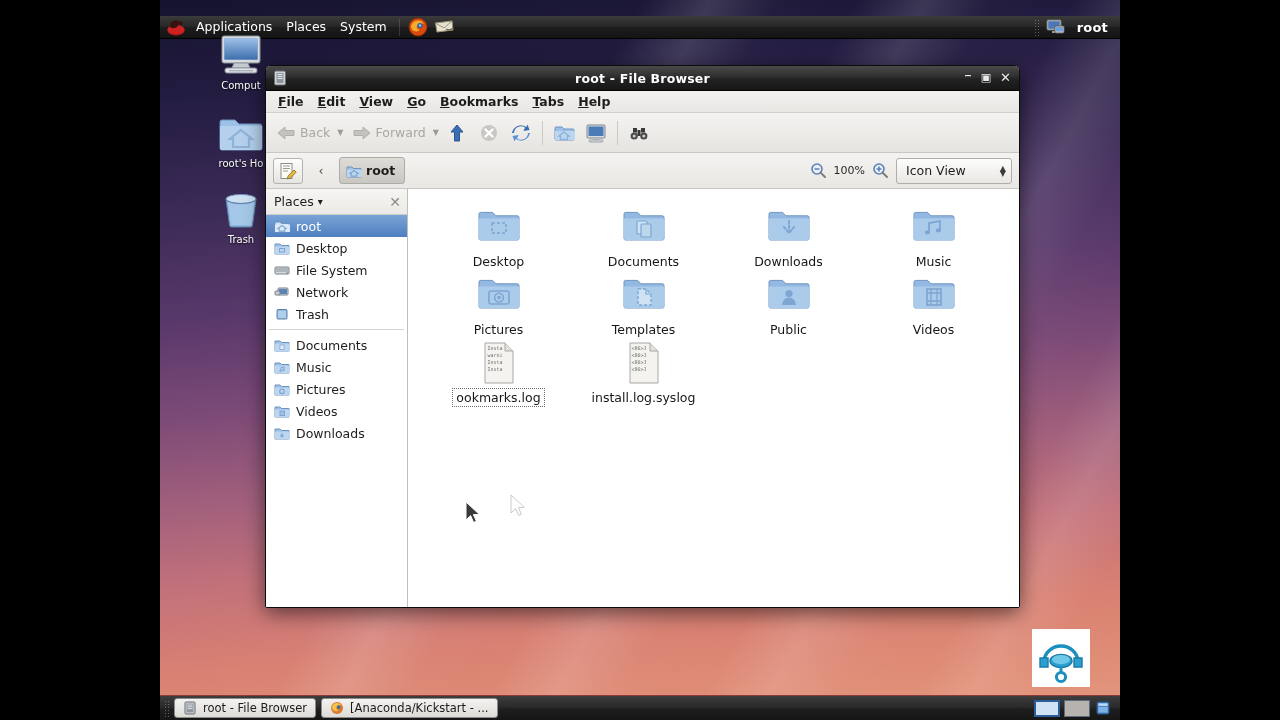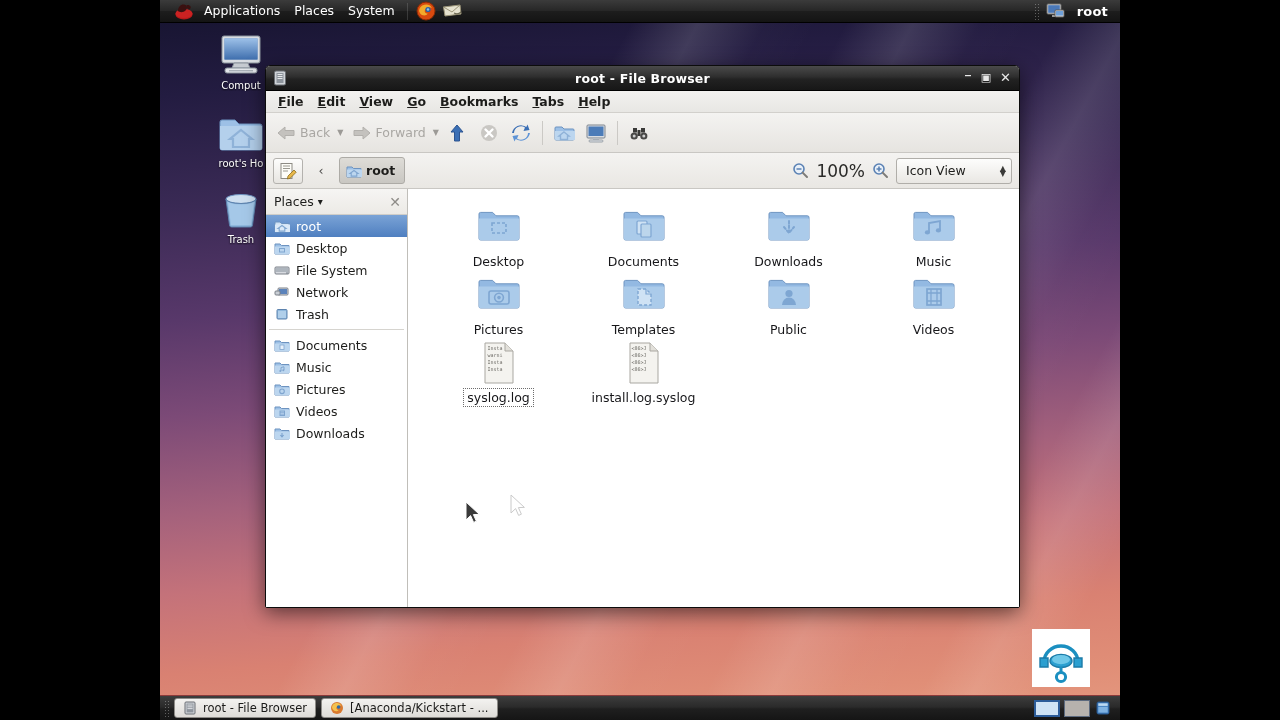--- a/index.html
+++ b/index.html
@@ -36,25 +36,25 @@
         #7c4a77 52%,
         #a4617c 64%,
         #c4727a 74%,
         #d98172 84%,
         #e08e77 93%,
         #e59a80 100%);
   }
 
   
   #top-panel {
-    position: absolute; left: 0; top: 0; width: 960px; height: 23px;
+    position: absolute; left: 0; top: 16px; width: 960px; height: 23px;
     background: linear-gradient(180deg, #3b3b3b 0%, #272727 48%, #1d1d1d 52%, #141414 100%);
     border-bottom: 1px solid #000;
     display: flex; align-items: center;
-    color: #fff; font-size: 12.5px; padding-left: 8px;
+    color: #fff; font-size: 12.5px;
   }
   .panel-menu {
     padding: 2px 7px 3px 7px;
     color: #ffffff;
     line-height: 16px;
     cursor: default;
   }
   #redhat-logo {
     width: 22px; height: 19px; margin-left: 6px; margin-right: 1px;
     position: relative;
@@ -147,21 +147,21 @@
     padding: 0 5px;
   }
   .loc-btn.flat { background: transparent; border: 1px solid transparent; color:#4a4a48; }
   .crumb {
     height: 27px; display: flex; align-items: center; gap: 4px; padding: 0 9px 0 6px;
     background: linear-gradient(180deg,#dedcd7 0%,#c9c7c2 100%);
     border: 1px solid #adaba6; border-radius: 3px;
     font-weight: bold; font-size: 12.5px; color: #1d1d1b; cursor: default;
   }
   #loc-right { margin-left: auto; display: flex; align-items: center; gap: 7px; }
-  #zoom-pct { font-size: 17px; color: #2a2a28; }
+  #zoom-pct { font-size: 11px; color: #2a2a28; }
   #view-select {
     height: 26px; width: 116px;
     background: linear-gradient(180deg,#fdfdfc 0%,#e9e7e3 100%);
     border: 1px solid #b0aea9; border-radius: 3px;
     display: flex; align-items: center; justify-content: space-between;
     padding: 0 5px 0 9px; font-size: 12.5px; color: #1d1d1b; cursor: default;
   }
   .spin-arrows { display:flex; flex-direction: column; line-height: 5px; font-size: 8px; color:#3a3a38; }
 
   
@@ -725,21 +725,21 @@
               <div class="fart">
                 <svg width="34" height="42" viewBox="0 0 34 42">
                   <path d="M3 1 h20 l8 8 v32 h-28 z" fill="#f4f3ef" stroke="#a9a7a1"></path>
                   <path d="M23 1 v8 h8" fill="#e2e0da" stroke="#a9a7a1"></path>
                   <text x="5.5" y="8" font-family="DejaVu Sans Mono, monospace" font-size="5" fill="#6e6c67">Insta</text>
                   <text x="5.5" y="15" font-family="DejaVu Sans Mono, monospace" font-size="5" fill="#6e6c67">warni</text>
                   <text x="5.5" y="22" font-family="DejaVu Sans Mono, monospace" font-size="5" fill="#6e6c67">Insta</text>
                   <text x="5.5" y="29" font-family="DejaVu Sans Mono, monospace" font-size="5" fill="#6e6c67">Insta</text>
                 </svg>
               </div>
-              <span class="fname focused">syslog.log</span>
+              <span class="fname focused">ookmarks.log</span>
             </div>
 
             <div class="fitem">
               <div class="fart">
                 <svg width="34" height="42" viewBox="0 0 34 42">
                   <path d="M3 1 h20 l8 8 v32 h-28 z" fill="#f4f3ef" stroke="#a9a7a1"></path>
                   <path d="M23 1 v8 h8" fill="#e2e0da" stroke="#a9a7a1"></path>
                   <text x="4.5" y="8" font-family="DejaVu Sans Mono, monospace" font-size="5" fill="#6e6c67">&lt;86&gt;J</text>
                   <text x="4.5" y="15" font-family="DejaVu Sans Mono, monospace" font-size="5" fill="#6e6c67">&lt;86&gt;J</text>
                   <text x="4.5" y="22" font-family="DejaVu Sans Mono, monospace" font-size="5" fill="#6e6c67">&lt;86&gt;J</text>

